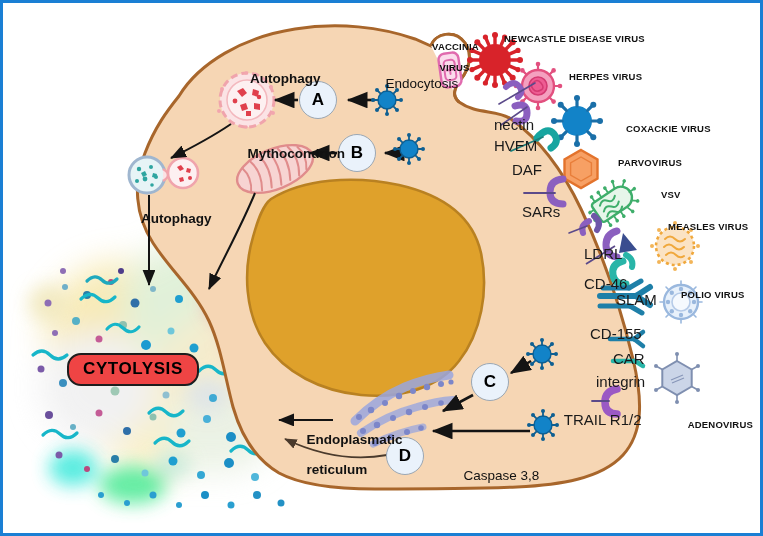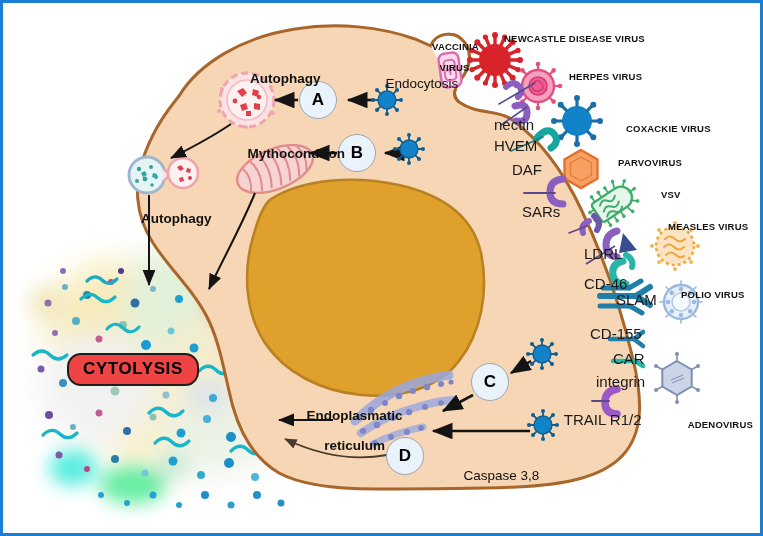--- a/index.html
+++ b/index.html
@@ -708,21 +708,21 @@
     </div>
     <div class="lbl plain" style="left:360px;top:58px;">
       <span>Endocytosis</span>
     </div>
     <div class="lbl organelle" style="left:222px;top:128px;">
       <span>Mythocondrion</span>
     </div>
     <div class="lbl organelle" style="left:116px;top:193px;">
       <span>Autophagy</span>
     </div>
-    <div class="lbl organelle" style="left:281px;top:390px;text-align:center;">
+    <div class="lbl organelle" style="left:281px;top:414px;">
       <span>Endoplasmatic</span><br>
       <span>reticulum</span>
     </div>
     <div class="lbl plain" style="left:438px;top:450px;">
       <span>Caspase 3,8</span>
     </div>
 
     <div class="lbl virus-name" style="left:412px;top:28px;text-align:center;width:62px;">
       <span>VACCINIA</span><br>
       <span>VIRUS</span>

